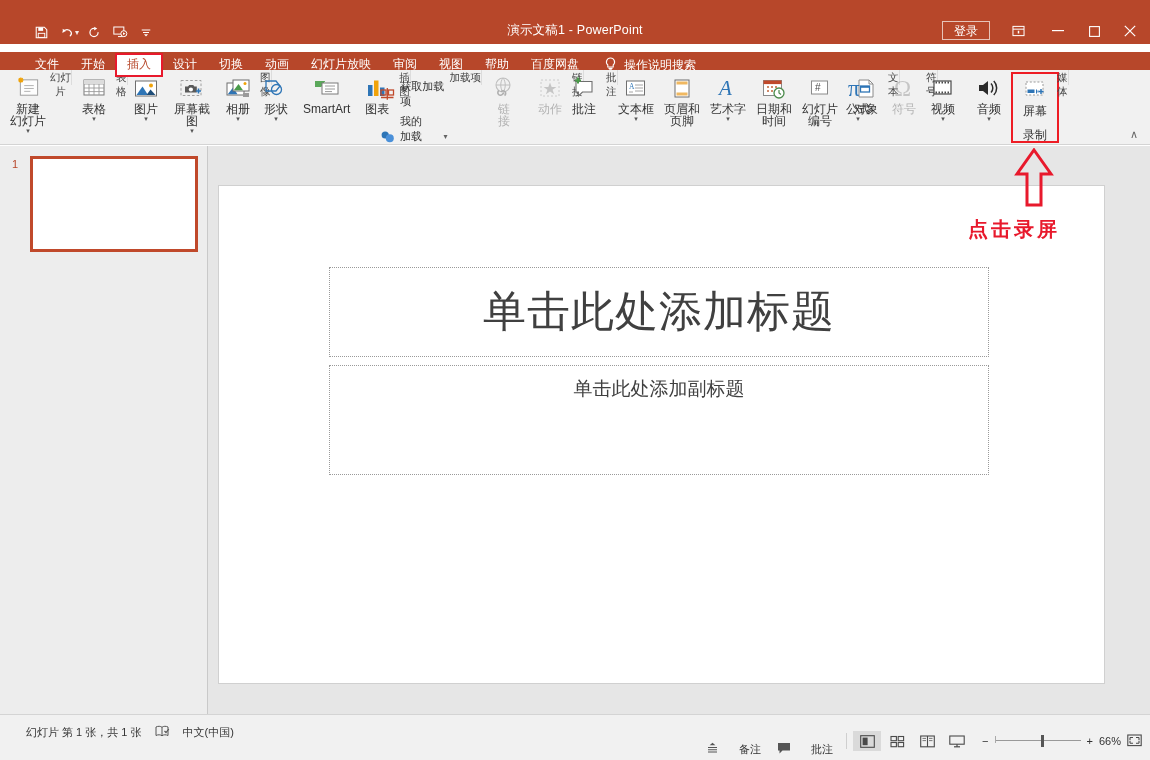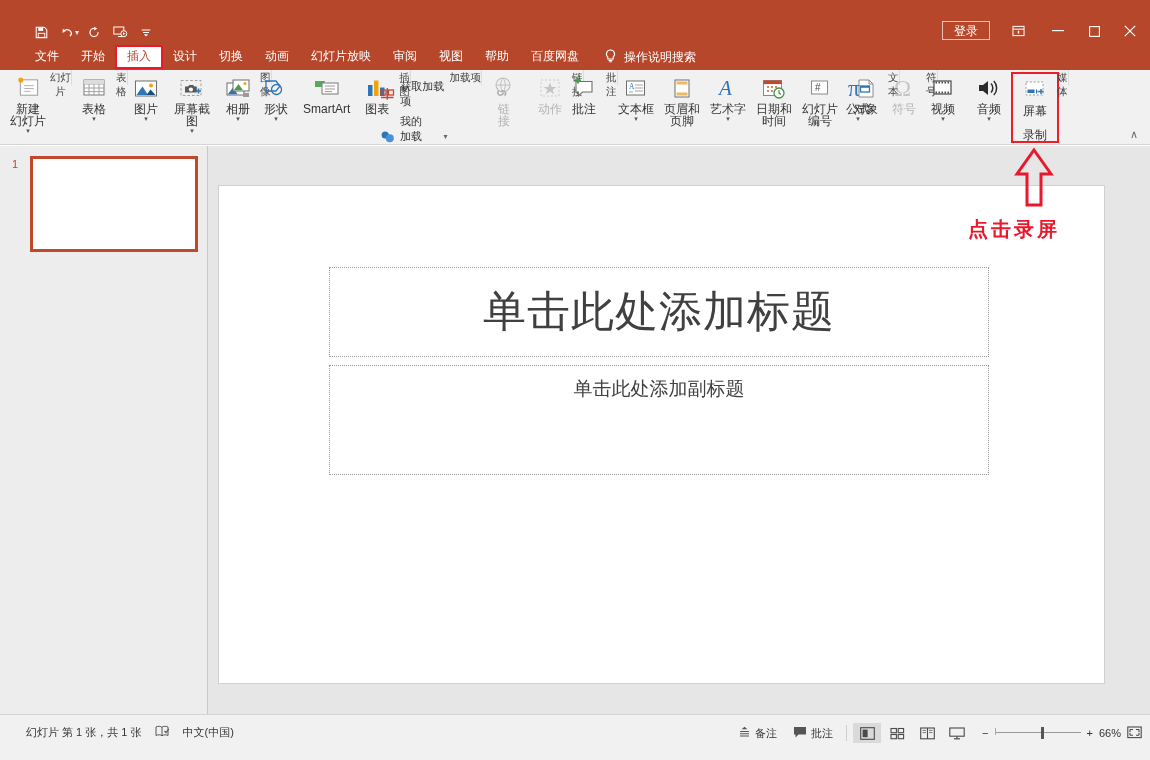--- a/index.html
+++ b/index.html
@@ -37,21 +37,21 @@
   .wbtn.min { right:77px; }
   .wbtn.max { right:41px; }
   .wbtn.close { right:5px; }
   .share {
     position:absolute; right:12px; top:48px; font-size:12px; color:#fff;
     display:flex; align-items:center; gap:4px;
   }
 
   
   .tabstrip {
-    position:absolute; left:0; top:44px; width:1150px; height:26px;
+    position:absolute; left:0; top:52px; width:1150px; height:26px;
     background:#b7472a; display:flex; align-items:center; padding-left:24px;
   }
   .tab {
     font-size:12px; color:#fff; padding:3px 11px 4px 11px; line-height:15px;
     white-space:nowrap; position:relative;
   }
   .tab.active { background:#fff; color:#b7472a; outline:2px solid #e8192c; outline-offset:-1px; z-index:3;}
   .tellme { display:flex; align-items:center; gap:7px; margin-left:14px; color:#fff; font-size:12px; }
   .bulb { font-size:13px; }
 
@@ -127,21 +127,21 @@
     font-family:"DejaVu Serif", serif; font-weight:bold; letter-spacing:3px;
   }
 
   
   .statusbar {
     position:absolute; left:0; top:714px; width:1150px; height:46px;
     background:#f1f1f1; border-top:1px solid #d4d4d4;
   }
   .sb-left { position:absolute; left:14px; top:10px; display:flex; align-items:center; gap:13px; font-size:11px; color:#333;margin-left:12px; }
   .sb-right { position:absolute; right:8px; top:8px; display:flex; align-items:center; gap:0px; }
-  .sb-item { display:flex; align-items:center; gap:4px; font-size:11px; color:#333; padding:0 8px; height:20px; }
+  .sb-item { display:flex; align-items:center; gap:20px; font-size:11px; color:#333; padding:0 8px; height:20px;margin-top:16px; }
   .viewbtn {
     width:28px; height:20px; display:flex; align-items:center; justify-content:center;
     color:#444; font-size:12px; margin:0 1px;
   }
   .viewbtn.active { background:#dadada; }
   .zoomwrap { display:flex; align-items:center; gap:6px; margin-left:10px; font-size:11px; color:#333; }
   .zoomtrack { position:relative; width:86px; height:12px; }
   .zoomline { position:absolute; left:0; top:5px; width:86px; height:1px; background:#999; }
   .zoomtick { position:absolute; top:1px; width:1px; height:7px; background:#aaa; }
   .zoomhandle { position:absolute; left:46px; top:0px; width:3px; height:12px; background:#555; }
@@ -183,20 +183,21 @@
           </svg>
       </div>
       <div class="qat-btn">
         <svg width="12" height="11" viewBox="0 0 14 12">
             <path d="M2 3h10M3.5 6h7" stroke="#fff" stroke-width="1.2"></path>
             <path d="M4.6 8 L7 10.6 L9.4 8 Z" fill="#fff"></path>
           </svg>
       </div>
     </div>
 
+    <div class="win-title">演示文稿1  -  PowerPoint</div>
 
     <div class="signin">登录</div>
 
     <div class="wbtn ribbonopt">
       <svg width="13" height="12" viewBox="0 0 14 13">
           <rect x="1" y="1.5" width="12" height="10" fill="none" stroke="#fff" stroke-width="1.1"></rect>
           <path d="M1 4.5h12" stroke="#fff" stroke-width="1.1"></path>
           <path d="M6.2 6.2h1.6v3h-1.6z" fill="#fff"></path>
         </svg>
     </div>

